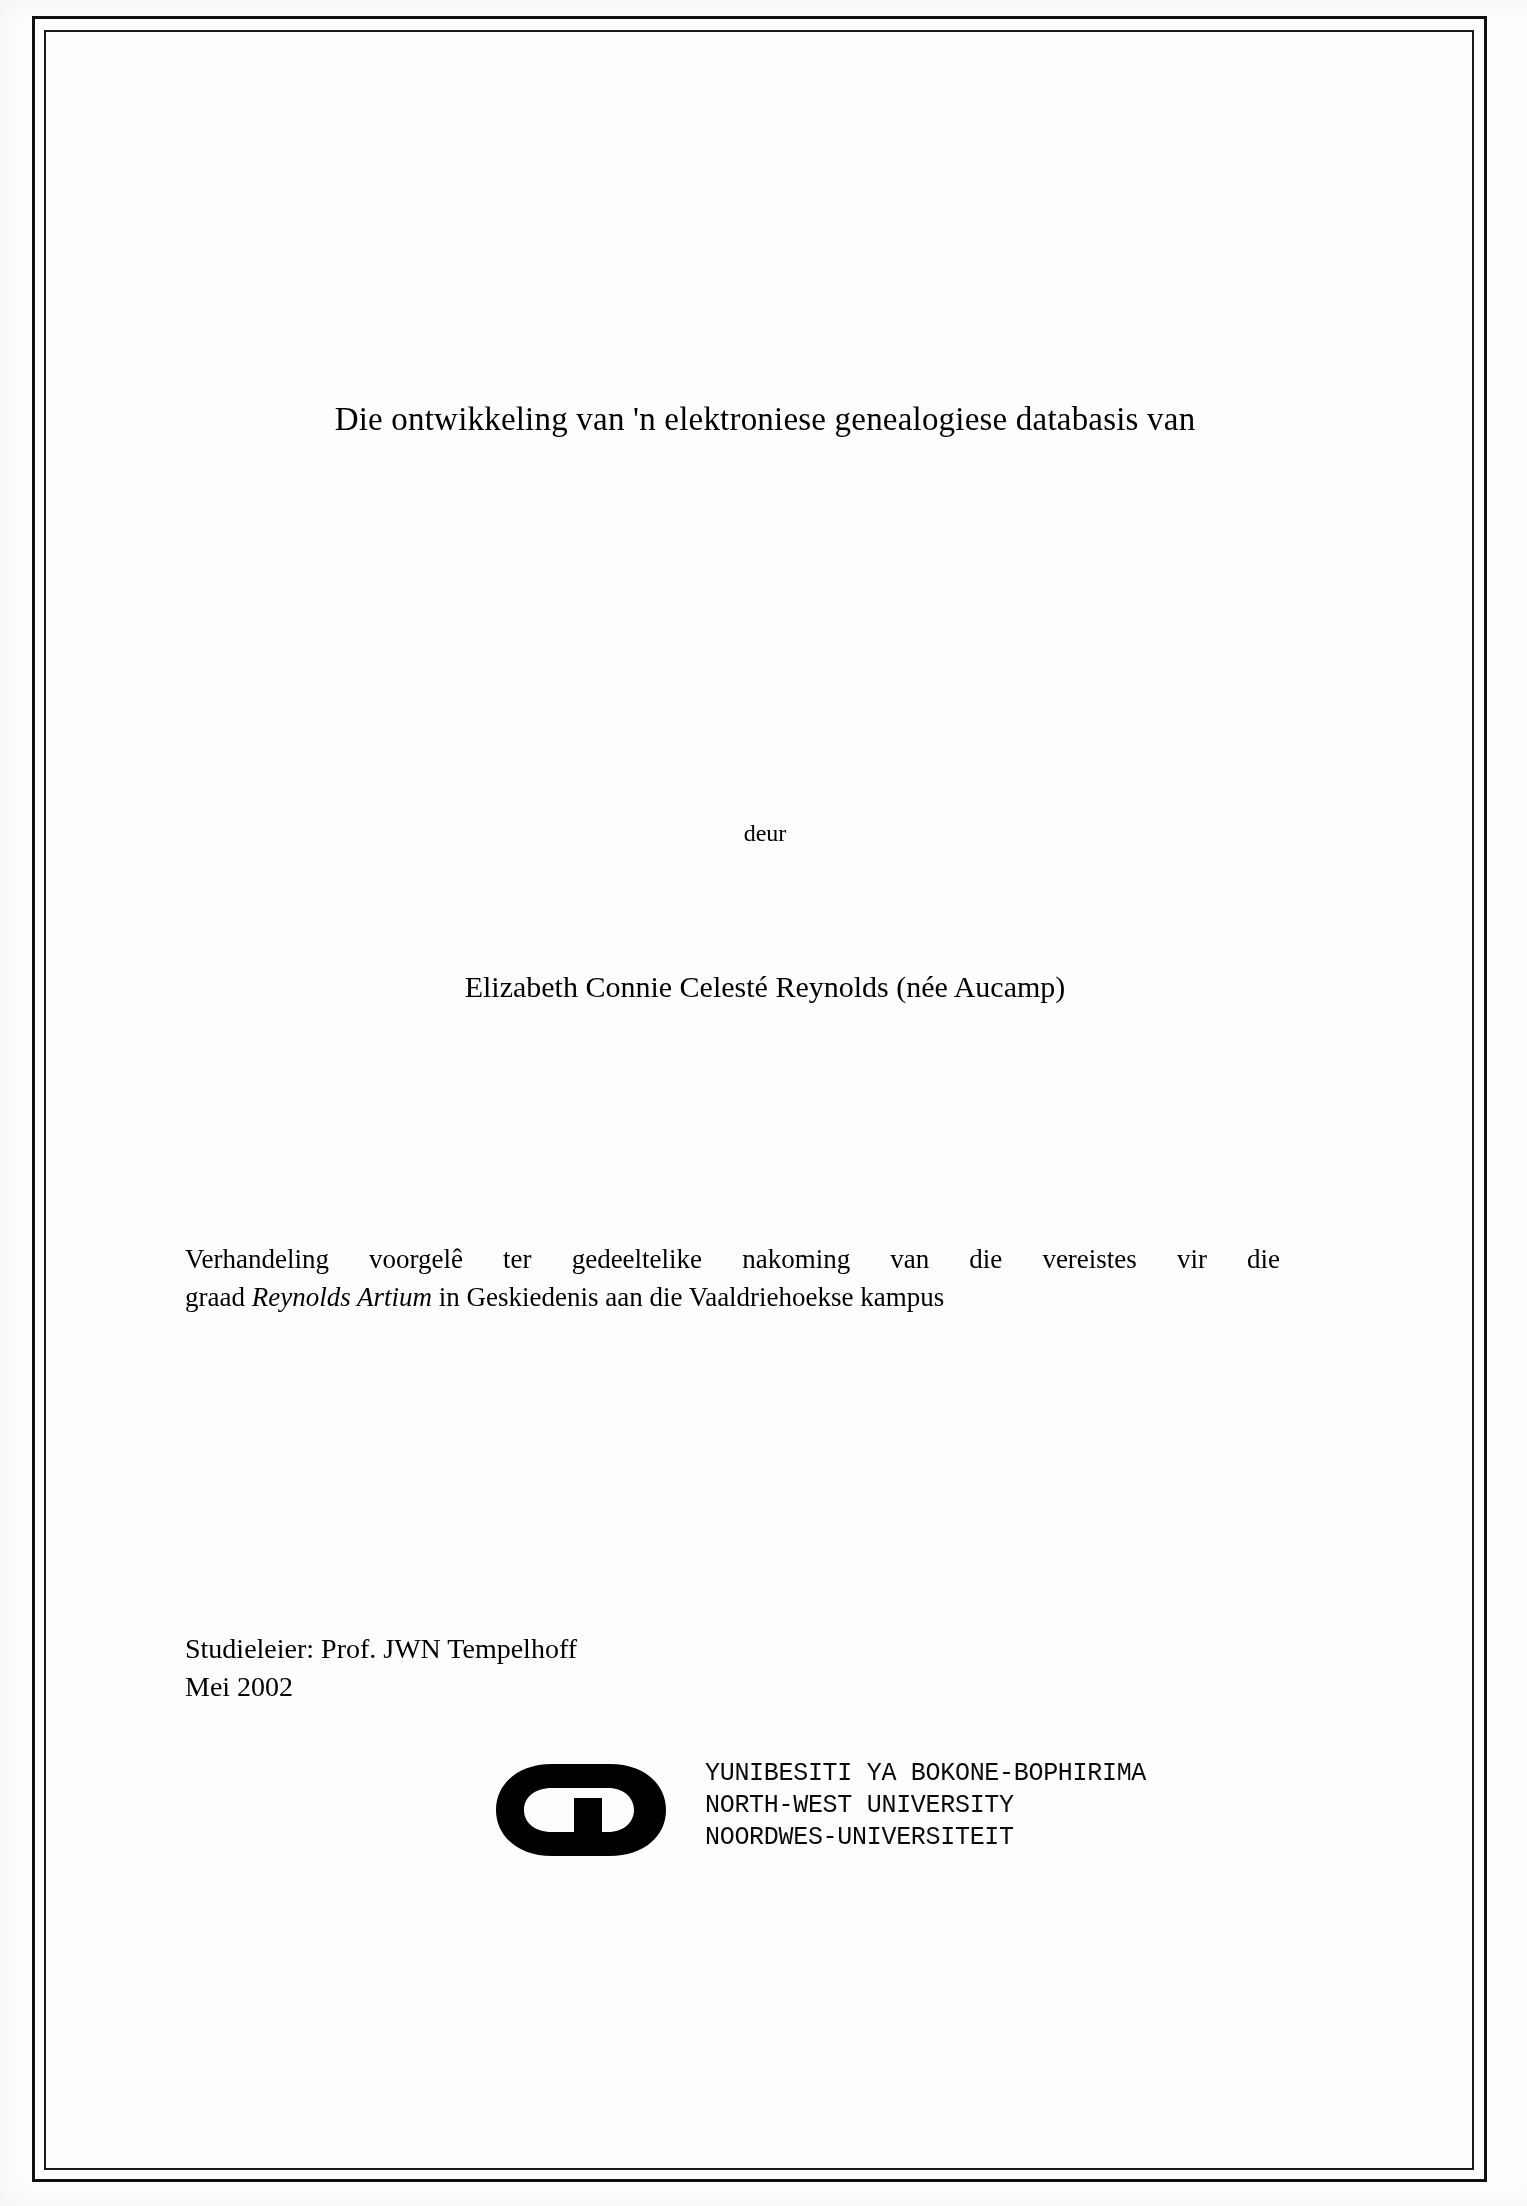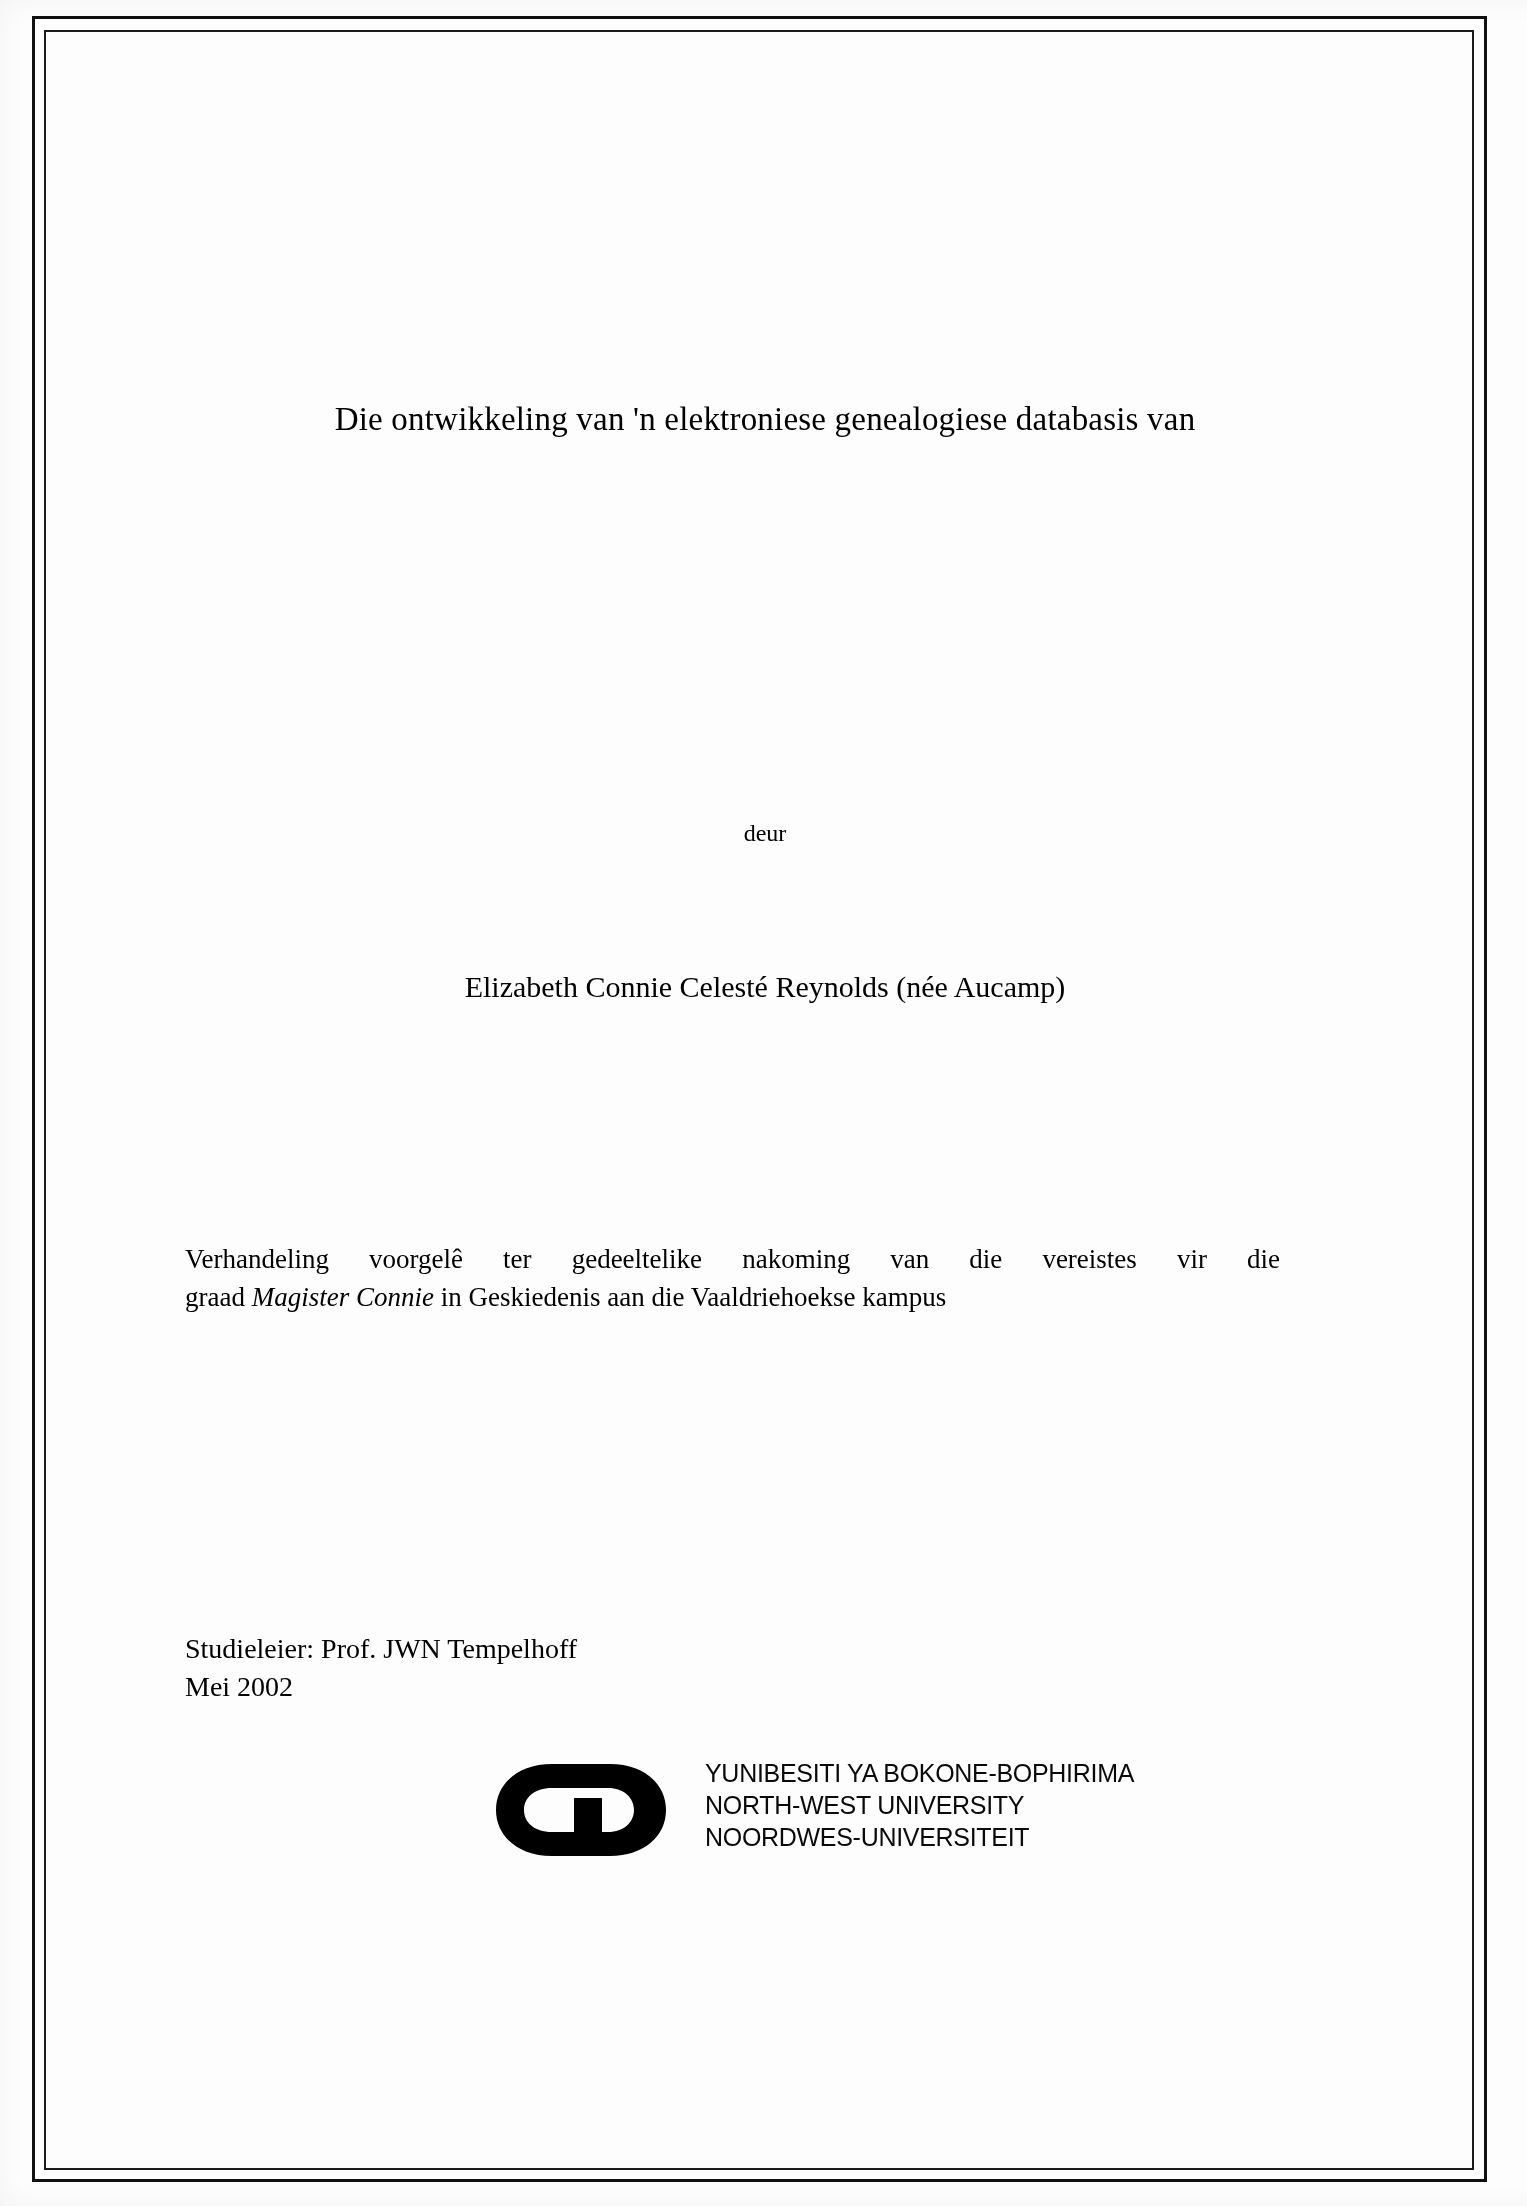--- a/index.html
+++ b/index.html
@@ -129,21 +129,21 @@
     position: absolute;
     left: 40px;
     top: 8px;
     width: 200px;
     height: 104px;
   }
   .logo-text {
     position: absolute;
     left: 255px;
     top: 8px;
-    font-family: Liberation Sans, sans-serif;
+    font-family: Liberation Mono, monospace;
     font-size: 25px;
     line-height: 1.27;
     letter-spacing: -0.3px;
     font-weight: 500;
     color: #0a0a0a;
     white-space: nowrap;
   }
 
   
   .edge-shade {
@@ -166,21 +166,21 @@
     <div class="title-block">
       <span class="title-line">Die ontwikkeling van 'n elektroniese genealogiese databasis van</span>
     </div>
 
     <div class="deur">deur</div>
 
     <div class="author">Elizabeth Connie Celesté Reynolds (née Aucamp)</div>
 
     <div class="statement">
       <p class="justified">Verhandeling voorgelê ter gedeeltelike nakoming van die vereistes vir die</p>
-      <p class="plain"><span>graad </span><i>Magister Connie</i><span> in Geskiedenis aan die Vaaldriehoekse kampus</span></p>
+      <p class="plain"><span>graad </span><i>Reynolds Artium</i><span> in Geskiedenis aan die Vaaldriehoekse kampus</span></p>
     </div>
 
     <div class="supervisor-block">
       <div>Studieleier: Prof. JWN Tempelhoff</div>
       <div>Mei 2002</div>
     </div>
 
     <div class="logo-wrap">
       <div class="logo-mark">
         <svg viewBox="0 0 200 104" width="200" height="104" aria-hidden="true">

